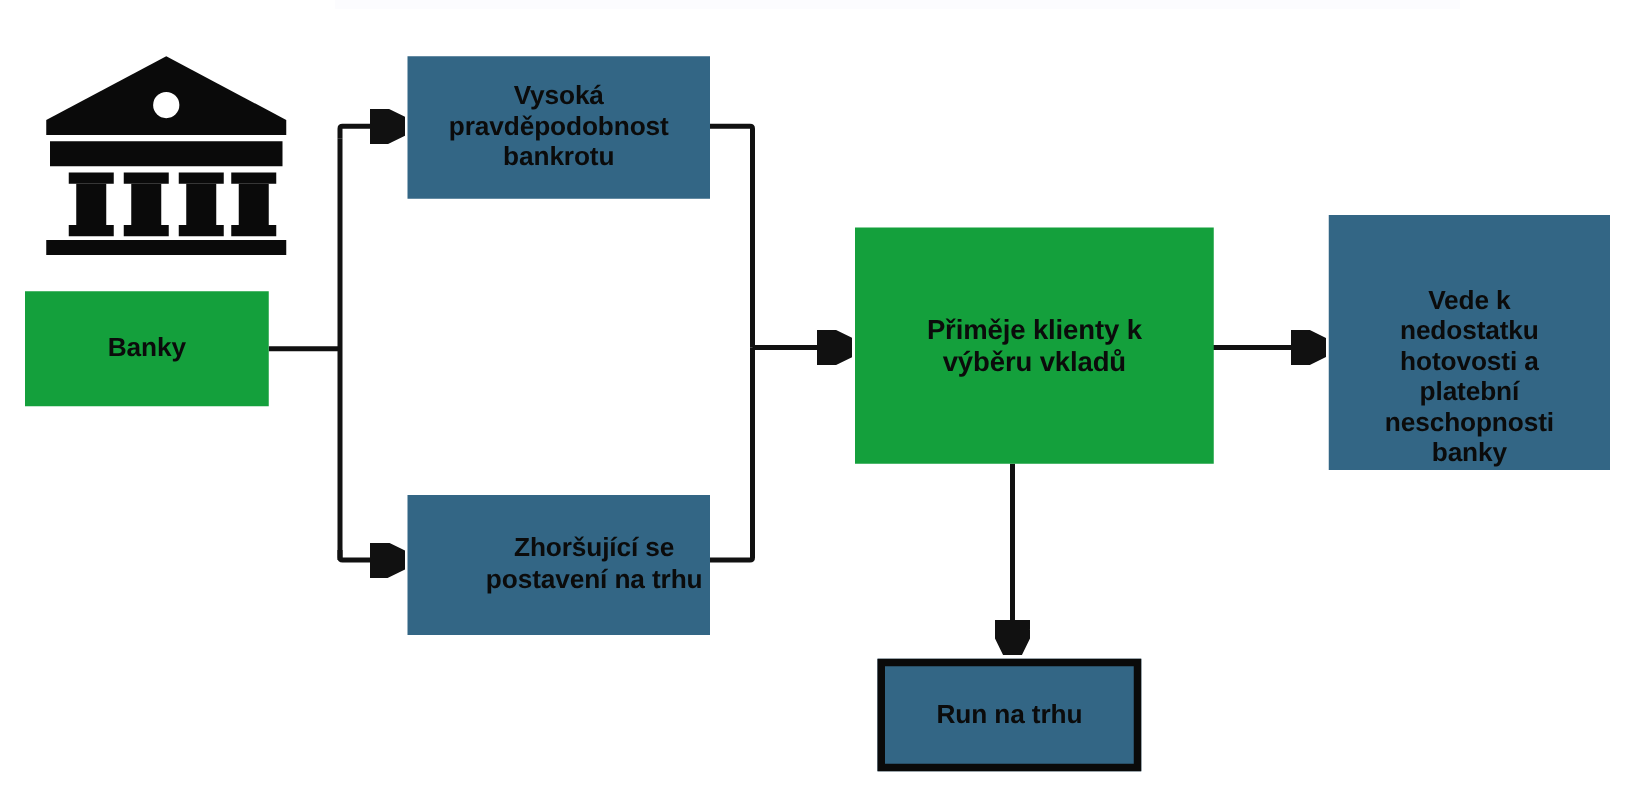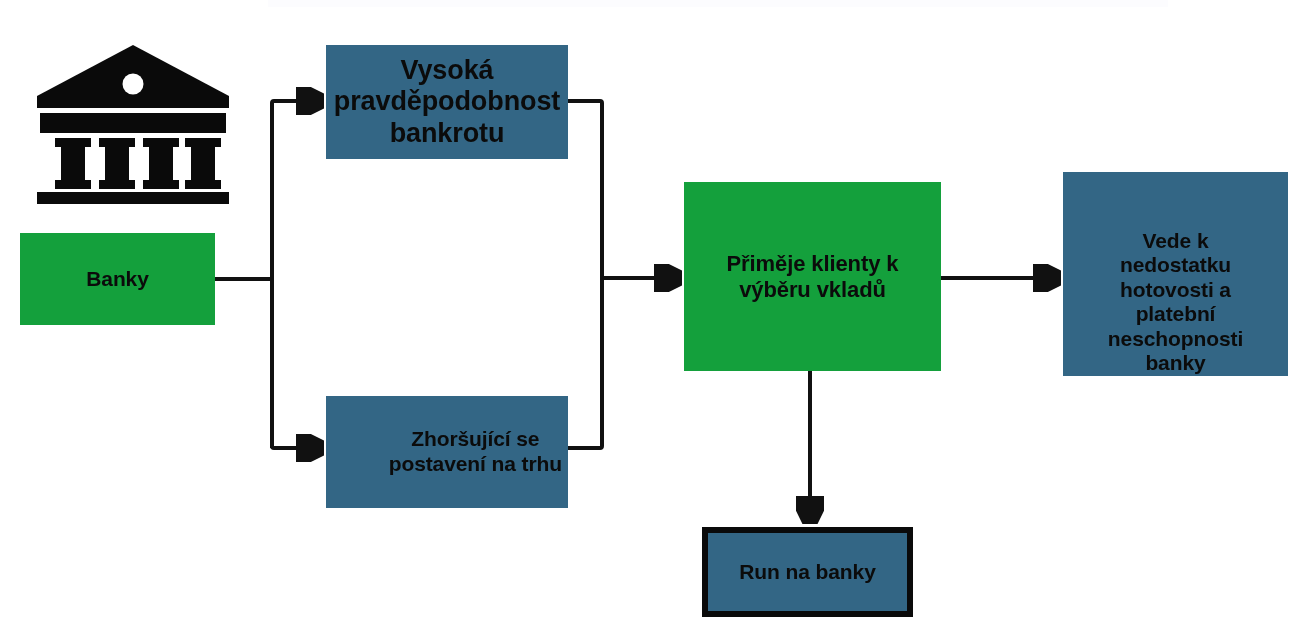--- a/index.html
+++ b/index.html
@@ -39,23 +39,23 @@
     letter-spacing: -0.1px;
     z-index: 3;
   }
   .node-blue { background: #336685; }
   .node-green { background: #14a03c; }
   .node-outlined { border: 6px solid #0a0a0a; }
   .node span { display: block; padding: 0 6px; }
 
   
   #node-banky      { left:20px;  top:233px; width:195px; height:92px;  font-size:21px; }
-  #node-bankrot    { left:326px; top:45px;  width:242px; height:114px; font-size:27px; }
+  #node-bankrot    { left:326px; top:45px;  width:242px; height:114px; font-size:21px; }
   #node-postaveni  { left:326px; top:396px; width:242px; height:112px; font-size:21px;justify-content:flex-end; }
-  #node-vyber      { left:684px; top:182px; width:257px; height:189px; font-size:22px; }
+  #node-vyber      { left:684px; top:182px; width:287px; height:189px; font-size:22px; }
   #node-nedostatek { left:1063px;top:172px; width:225px; height:204px; font-size:21px;align-items:flex-end; }
   #node-run        { left:702px; top:527px; width:211px; height:90px;  font-size:21px; }
 
   
   #bank-icon {
     position: absolute;
     left: 33px;
     top: 40px;
     width: 200px;
     height: 166px;
@@ -148,16 +148,16 @@
 
   <div class="node node-green" id="node-vyber">
     <span>Přiměje klienty k<br>výběru vkladů</span>
   </div>
 
   <div class="node node-blue" id="node-nedostatek">
     <span>Vede k<br>nedostatku<br>hotovosti a<br>platební<br>neschopnosti<br>banky</span>
   </div>
 
   <div class="node node-blue node-outlined" id="node-run">
-    <span>Run na banky</span>
+    <span>Run na trhu</span>
   </div>
 
 </div>
 
 </body></html>

